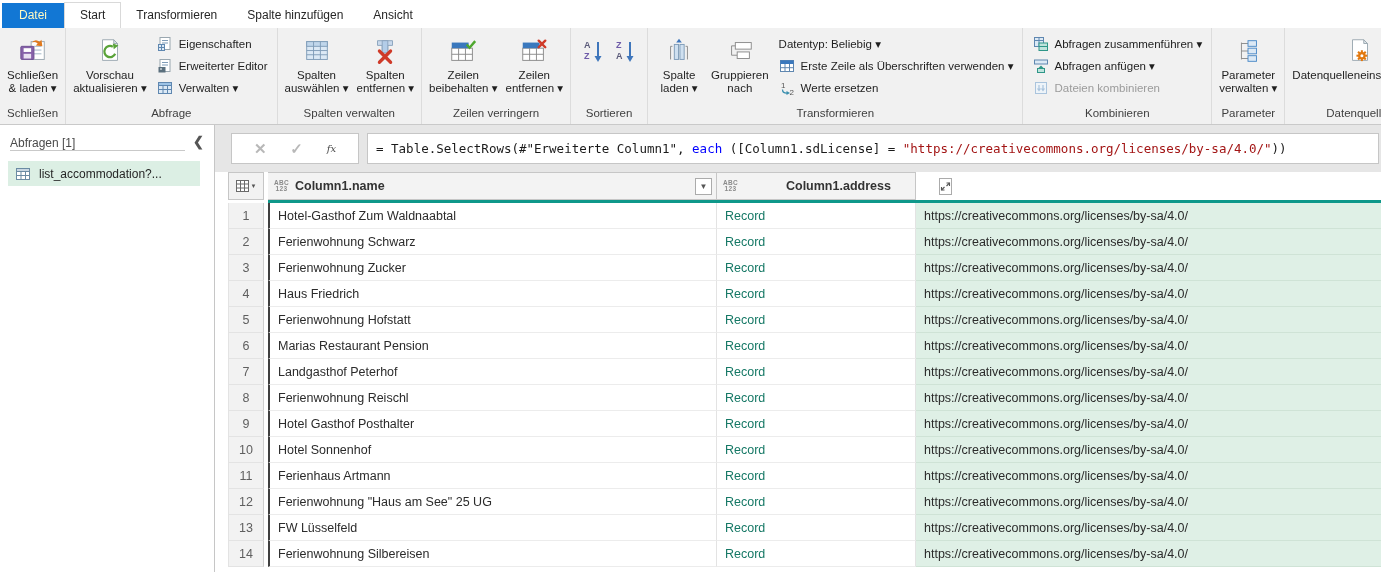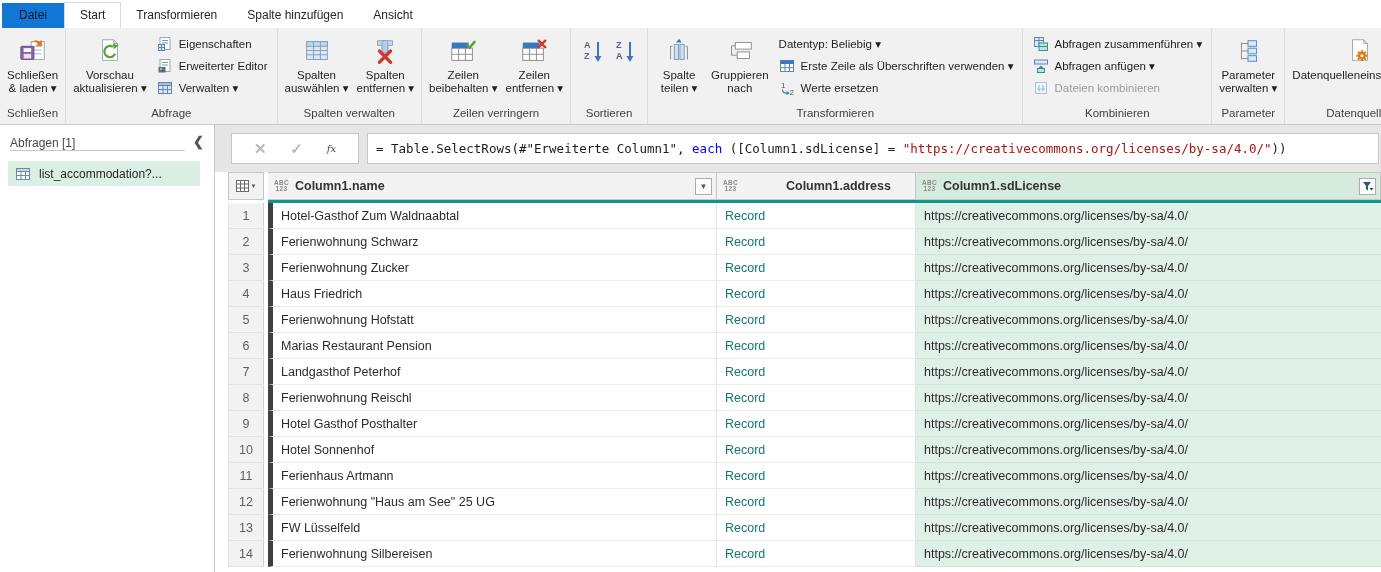--- a/index.html
+++ b/index.html
@@ -3,21 +3,21 @@
 <meta charset="utf-8">
 <style>
   * { box-sizing: border-box; margin: 0; padding: 0; }
   html,body { width:1381px; height:572px; overflow:hidden; background:#fff;
               font-family:"Liberation Sans", sans-serif; }
   .app { width:1381px; height:572px; display:flex; flex-direction:column; overflow:hidden; }
 
   
   .tabbar { height:28px; background:#fff; display:flex; align-items:flex-end; flex:0 0 28px; }
   .tab { padding:5px 15px 6px 15px; font-size:12px; color:#262626; cursor:default; }
-  .tab.file { background:#1277d4; color:#0f172a; margin-left:2px; padding:5px 17px 6px 17px; }
+  .tab.file { background:#1277d4; color:#fef9c3; margin-left:2px; padding:5px 17px 6px 17px; }
   .tab.active { background:#fff; border:1px solid #d9d9d9; border-bottom:none; }
 
   
   .ribbon { height:97px; flex:0 0 97px; background:#f1f1f1; border-bottom:1px solid #c9c9c9;
             display:flex; overflow:hidden; }
   .rgroup { display:flex; flex-direction:column; border-right:1px solid #dcdcdc; }
   .rg-content { flex:1; display:flex; align-items:stretch; padding:3px 3px 0 3px; }
   .rg-label { height:19px; text-align:center; font-size:11.5px; color:#3f3f3f; line-height:17px; white-space:nowrap; padding:0 6px; }
   .bigbtn { display:flex; flex-direction:column; align-items:center; padding:2px 4px 0 4px;
             min-width:56px; cursor:default; }
@@ -78,21 +78,21 @@
   .teal-bar { flex:1; background:#0e988a; }
   .grid-body { flex:1; overflow:hidden; }
   .grid-row { height:26px; display:flex; }
   .rownum { width:36px; flex:0 0 36px; background:#f2f2f2; border-right:1px solid #cfcfcf;
             border-bottom:1px solid #e3e3e3; border-left:1px solid #e3e3e3;
             display:flex; align-items:center; justify-content:center;
             font-size:12.5px; color:#5f5f5f; cursor:default; }
   .cell { display:flex; align-items:center; padding:0 8px; font-size:12.5px; color:#2b2b2b;
           border-right:1px solid #e3e3e3; border-bottom:1px solid #ececec; overflow:hidden;
           white-space:nowrap; cursor:default; }
-  .cell.name { width:449px; flex:0 0 449px; border-left:5px solid #404040; }
+  .cell.name { width:449px; flex:0 0 449px; border-left:2px solid #404040; }
   .cell.address { width:199px; flex:0 0 199px; color:#157865; }
   .cell.license { flex:1; background:#dff0e6; border-bottom:1px solid #cfe3d6; border-right:none; }
 </style>
 </head>
 <body>
 
 <div class="app">
 
   <div class="tabbar">
     <div class="tab file">Datei</div>
@@ -278,21 +278,21 @@
           <span class="icon32">
             <svg width="30" height="30" viewBox="0 0 32 32">
               <polygon points="16,3 13,7 19,7" fill="#3f76bb"></polygon>
               <rect x="11" y="9" width="4.5" height="16" fill="#cfe0f0" stroke="#7f9cb8"></rect>
               <rect x="17" y="9" width="4.5" height="16" fill="#cfe0f0" stroke="#7f9cb8"></rect>
               <path d="M7 25 v-14 h2" fill="none" stroke="#8a8a8a"></path>
               <path d="M25 25 v-14 h-2" fill="none" stroke="#8a8a8a"></path>
             </svg>
           </span>
           <span class="bl">Spalte</span>
-          <span class="bl">teilen ▾</span>
+          <span class="bl">laden ▾</span>
         </div>
         <div class="bigbtn">
           <span class="icon32">
             <svg width="30" height="30" viewBox="0 0 32 32">
               <rect x="11" y="7" width="17" height="7" fill="#fff" stroke="#8a8a8a"></rect>
               <path d="M11 10.5 h-4 v10 h6" fill="none" stroke="#8a8a8a"></path>
               <rect x="13" y="17" width="13" height="7" fill="#fff" stroke="#8a8a8a"></rect>
             </svg>
           </span>
           <span class="bl">Gruppieren</span>
@@ -481,33 +481,20 @@
             <span>Column1.address</span>
             <span class="hdr-ctrl">
               <svg width="11" height="11" viewBox="0 0 11 11">
                 <path d="M4.5 9 L1.5 9 L1.5 6" fill="none" stroke="#555" stroke-width="1.1"></path>
                 <line x1="1.5" y1="9" x2="4.5" y2="6" stroke="#555" stroke-width="1.1"></line>
                 <path d="M6.5 2 L9.5 2 L9.5 5" fill="none" stroke="#555" stroke-width="1.1"></path>
                 <line x1="9.5" y1="2" x2="6.5" y2="5" stroke="#555" stroke-width="1.1"></line>
               </svg>
             </span>
           </div>
-          <div class="col-header col-license selected">
-            <span class="type-badge">
-              <span>ABC</span>
-                <span>123</span>
-            </span>
-            <span>Column1.sdLicense</span>
-            <span class="hdr-ctrl">
-              <svg width="12" height="11" viewBox="0 0 12 11">
-                <path d="M1 1 h8 l-3 4 v4.5 l-2 -1.2 v-3.3 z" fill="#2c5d6b"></path>
-                <polygon points="7.5,7 11.5,7 9.5,9.5" fill="#333"></polygon>
-              </svg>
-            </span>
-          </div>
         </div>
         <div class="teal-row">
           <div class="teal-spacer"></div>
           <div class="teal-bar"></div>
         </div>
         <div class="grid-body">
   <div class="grid-row">
     <div class="rownum">1</div>
     <div class="gutter"></div>
     <div class="cell name">Hotel-Gasthof Zum Waldnaabtal</div>

